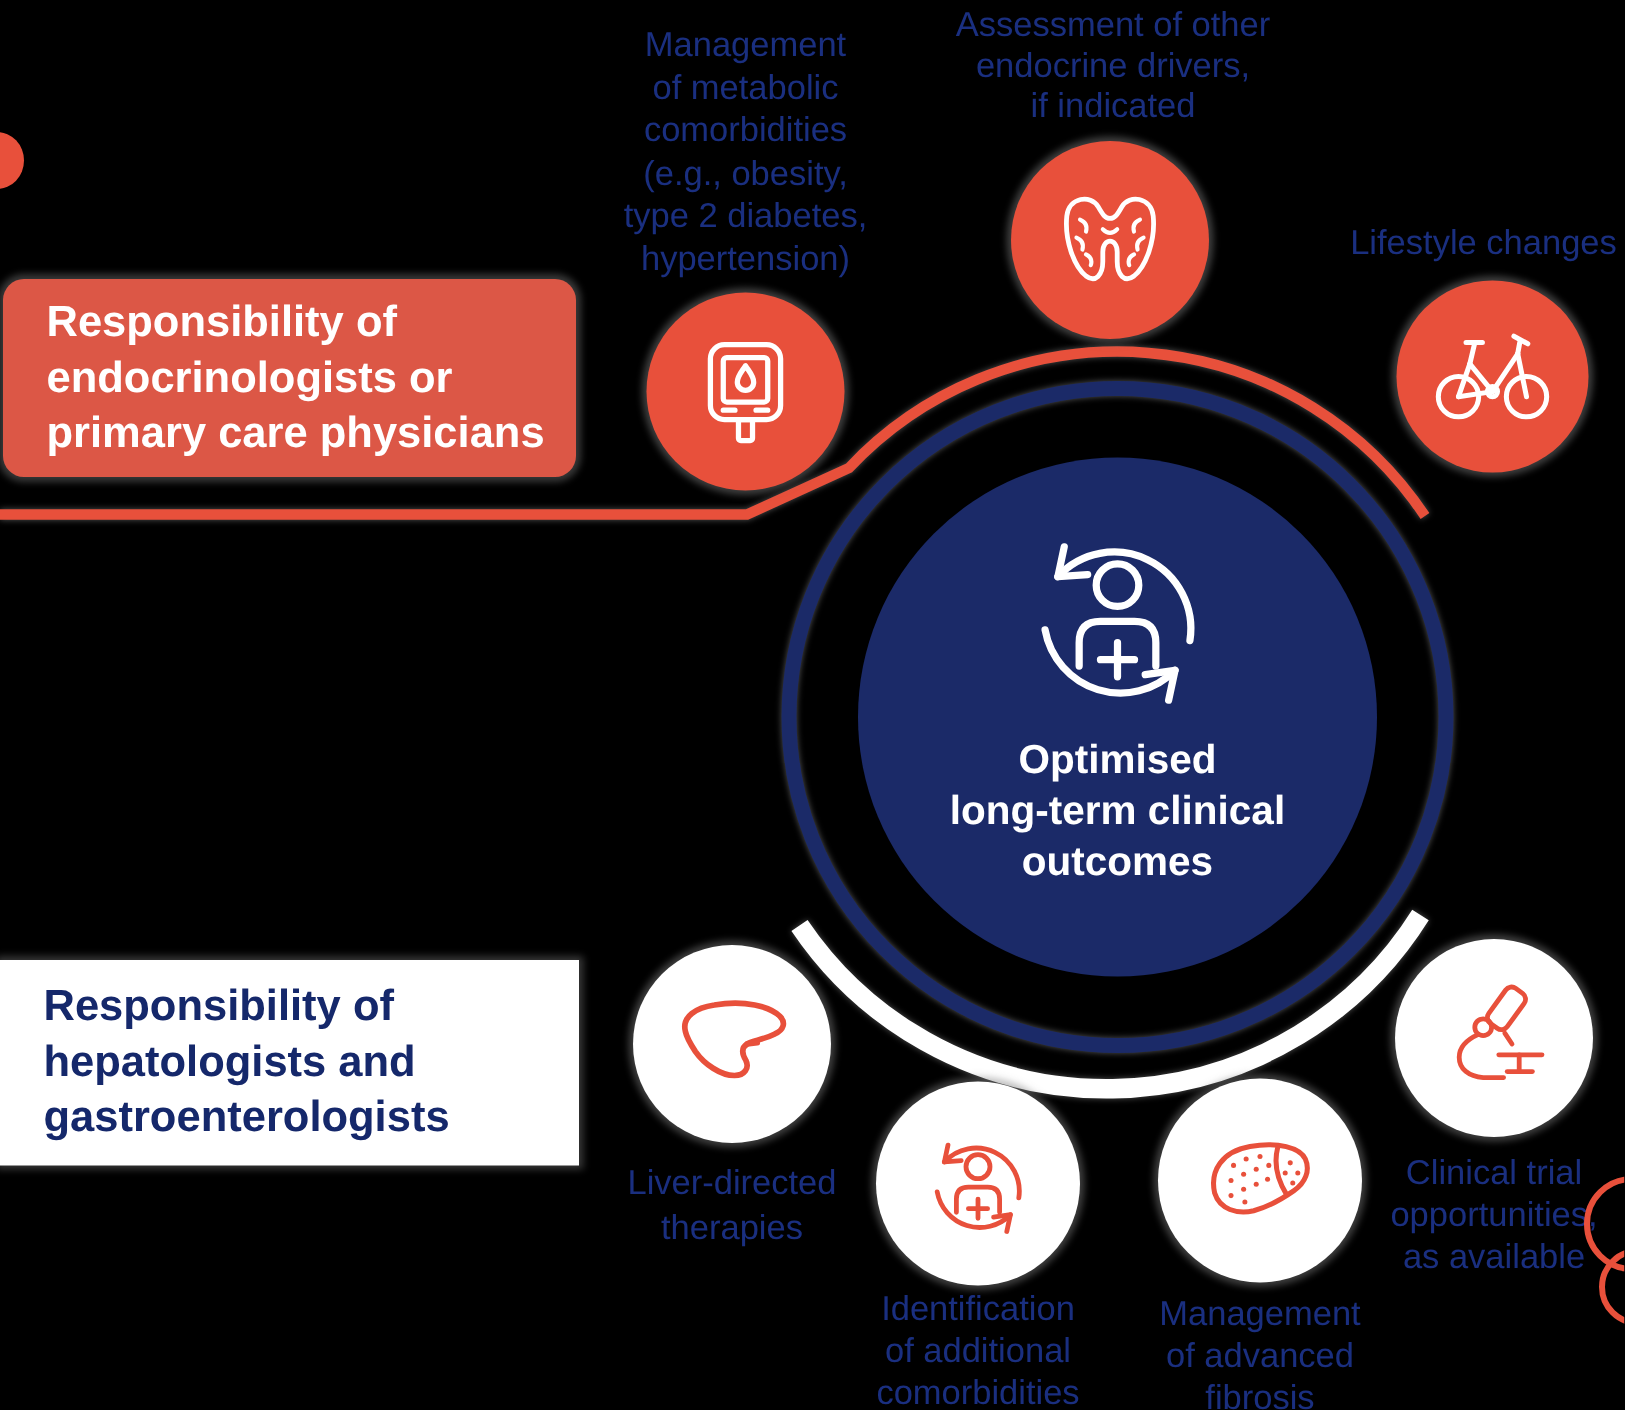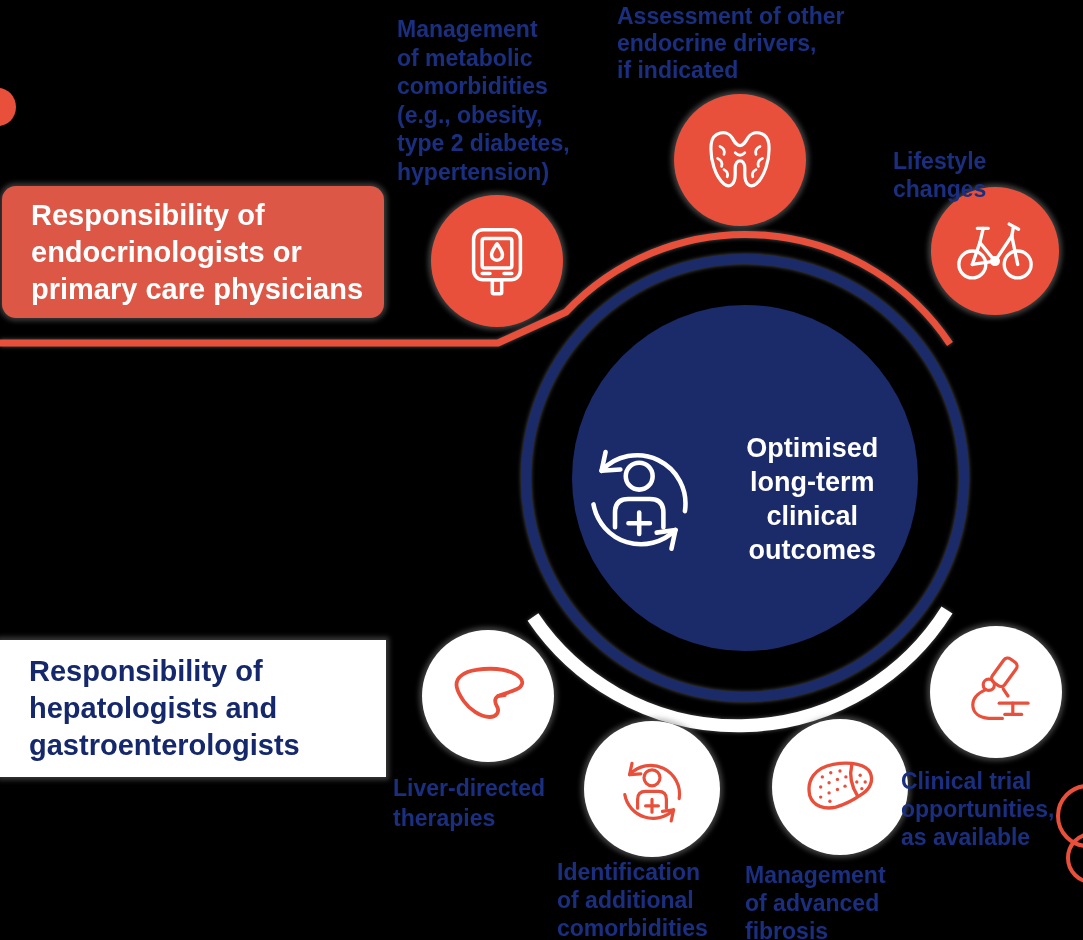--- a/index.html
+++ b/index.html
@@ -27,34 +27,34 @@
   .red-panel{left:2px;top:186px;width:382px;height:132px;border-radius:14px;
     background:var(--box-red);display:flex;align-items:center;}
   .white-panel{left:0;top:640px;width:386px;height:137px;background:var(--white);
     display:flex;align-items:center;}
   .panel-text{font-size:29px;line-height:37px;font-weight:700;white-space:pre-line;
     padding-left:29px;}
   .red-panel .panel-text{color:var(--white);}
   .white-panel .panel-text{color:var(--heading-navy);}
 
   .center-circle{position:absolute;left:572px;top:305px;width:346px;height:346px;
-    border-radius:50%;background:var(--navy);display:flex;
+    border-radius:50%;background:var(--navy);display:flex;flex-direction:column;
     align-items:center;justify-content:flex-start;padding-top:34px;box-sizing:border-box;}
   .center-icon{width:142px;height:142px;color:var(--white);}
   .center-text{margin-top:8px;color:var(--white);font-size:27px;line-height:34px;
     font-weight:700;text-align:center;white-space:pre-line;}
 
   .node{position:absolute;border-radius:50%;display:flex;align-items:center;
     justify-content:center;box-shadow:0 0 5px 3px rgba(125,125,125,.5);}
   .red-node{background:var(--red);color:var(--white);}
   .white-node{background:var(--white);color:var(--red);}
   .node svg{display:block;}
 
-  .label{position:absolute;color:var(--label-blue);font-weight:700;font-size:23px;
-    line-height:28px;white-space:pre-line;}
+  .label{position:absolute;color:var(--label-blue);font-weight:400;font-size:23px;
+    line-height:28px;text-align:center;white-space:pre-line;}
 
   .artifact{position:absolute;}
   .blob{background:var(--red);border-radius:50%;}
   .ringlet{border:4px solid var(--red);border-radius:50%;background:transparent;}
 </style>
 </head>
 <body>
 
 <div class="stage">
 

